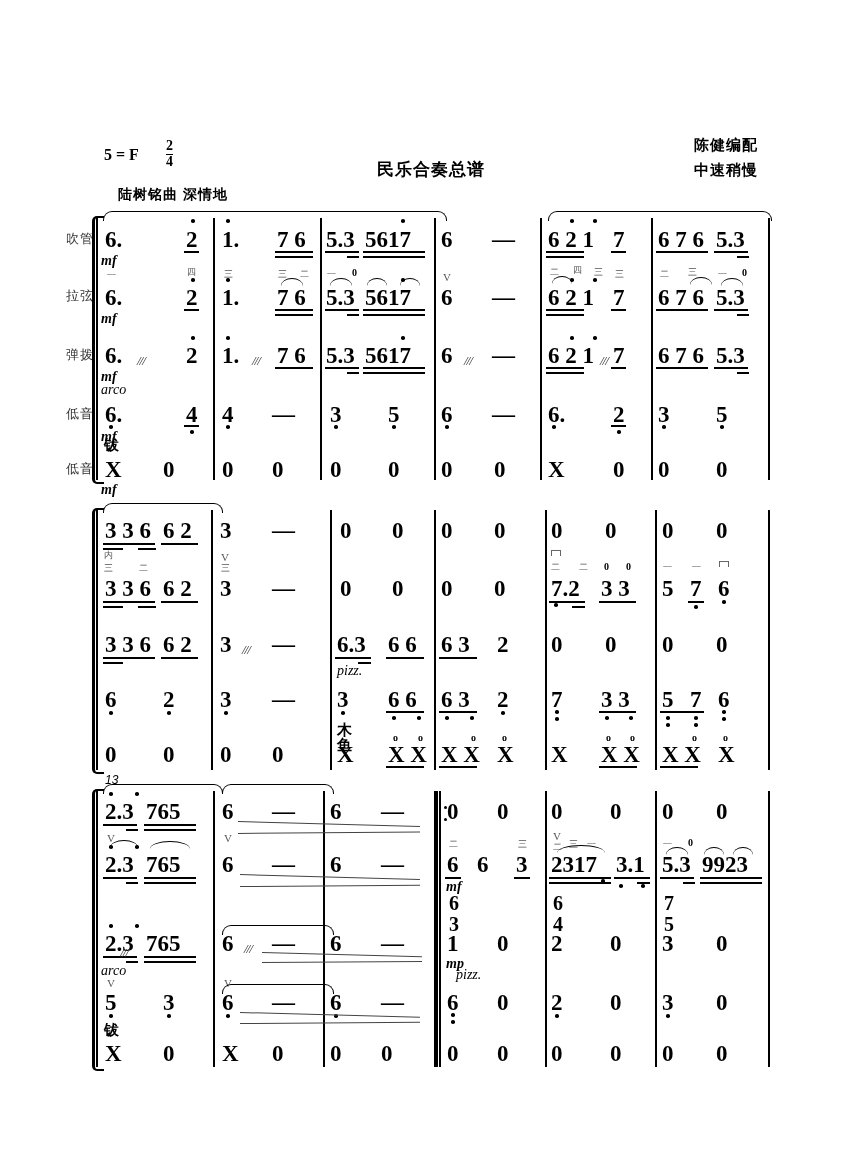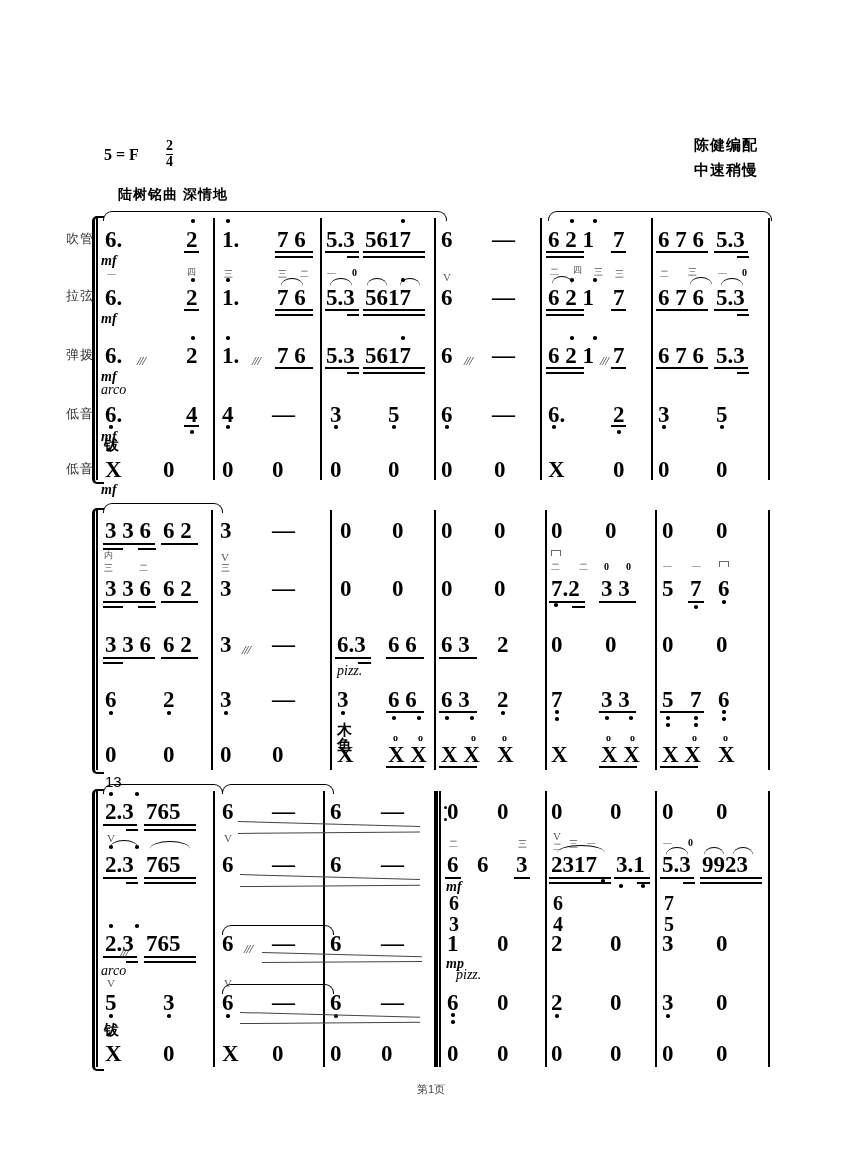--- a/index.html
+++ b/index.html
@@ -110,45 +110,46 @@
   .bown{
     position:absolute;width:8px;height:5px;border:1.2px solid #666;
     border-bottom:none;
   }
   .tremolo{
     position:absolute;font-family:"Liberation Serif","DejaVu Serif",serif;
     font-size:13px;font-style:italic;line-height:1;color:#333;
     letter-spacing:-1px;
   }
   .mnum{
-    position:absolute;font-size:15px;
+    position:absolute;font-size:12px;
     font-family:"Liberation Sans","DejaVu Sans",sans-serif;
+    font-style:italic;
   }
   .hair{position:absolute;}
   .hair i{position:absolute;left:0;height:1.4px;background:#444;
     transform-origin:left center;}
   .smallo{
     position:absolute;font-size:10px;font-weight:700;line-height:1;
     font-family:"Liberation Serif","DejaVu Serif",serif;
   }
 </style>
 </head>
 <body>
 
 <div class="page">
 
+  <div class="subtitle">民乐合奏总谱</div>
   <div class="credit c1">陈健编配</div>
   <div class="credit c2">中速稍慢</div>
   <div class="keysig">5 = F</div>
   <div class="meter">
     <span class="num">2</span>
     <span class="den">4</span>
   </div>
   <div class="tempo">陆树铭曲 深情地</div>
-  <div class="footer">第1页</div>
 
   <div class="instr-label" style="left:48px;top:230px;">吹管</div>
   <div class="instr-label" style="left:48px;top:287px;">拉弦</div>
   <div class="instr-label" style="left:48px;top:346px;">弹拨</div>
   <div class="instr-label" style="left:48px;top:405px;">低音</div>
   <div class="instr-label" style="left:48px;top:460px;">低音</div>
 
   <div class="system">
     <div class="brace" style="left:92px;top:216px;height:264px;"></div>
     <div class="barline" style="left:96px;top:218px;height:262px;"></div>

